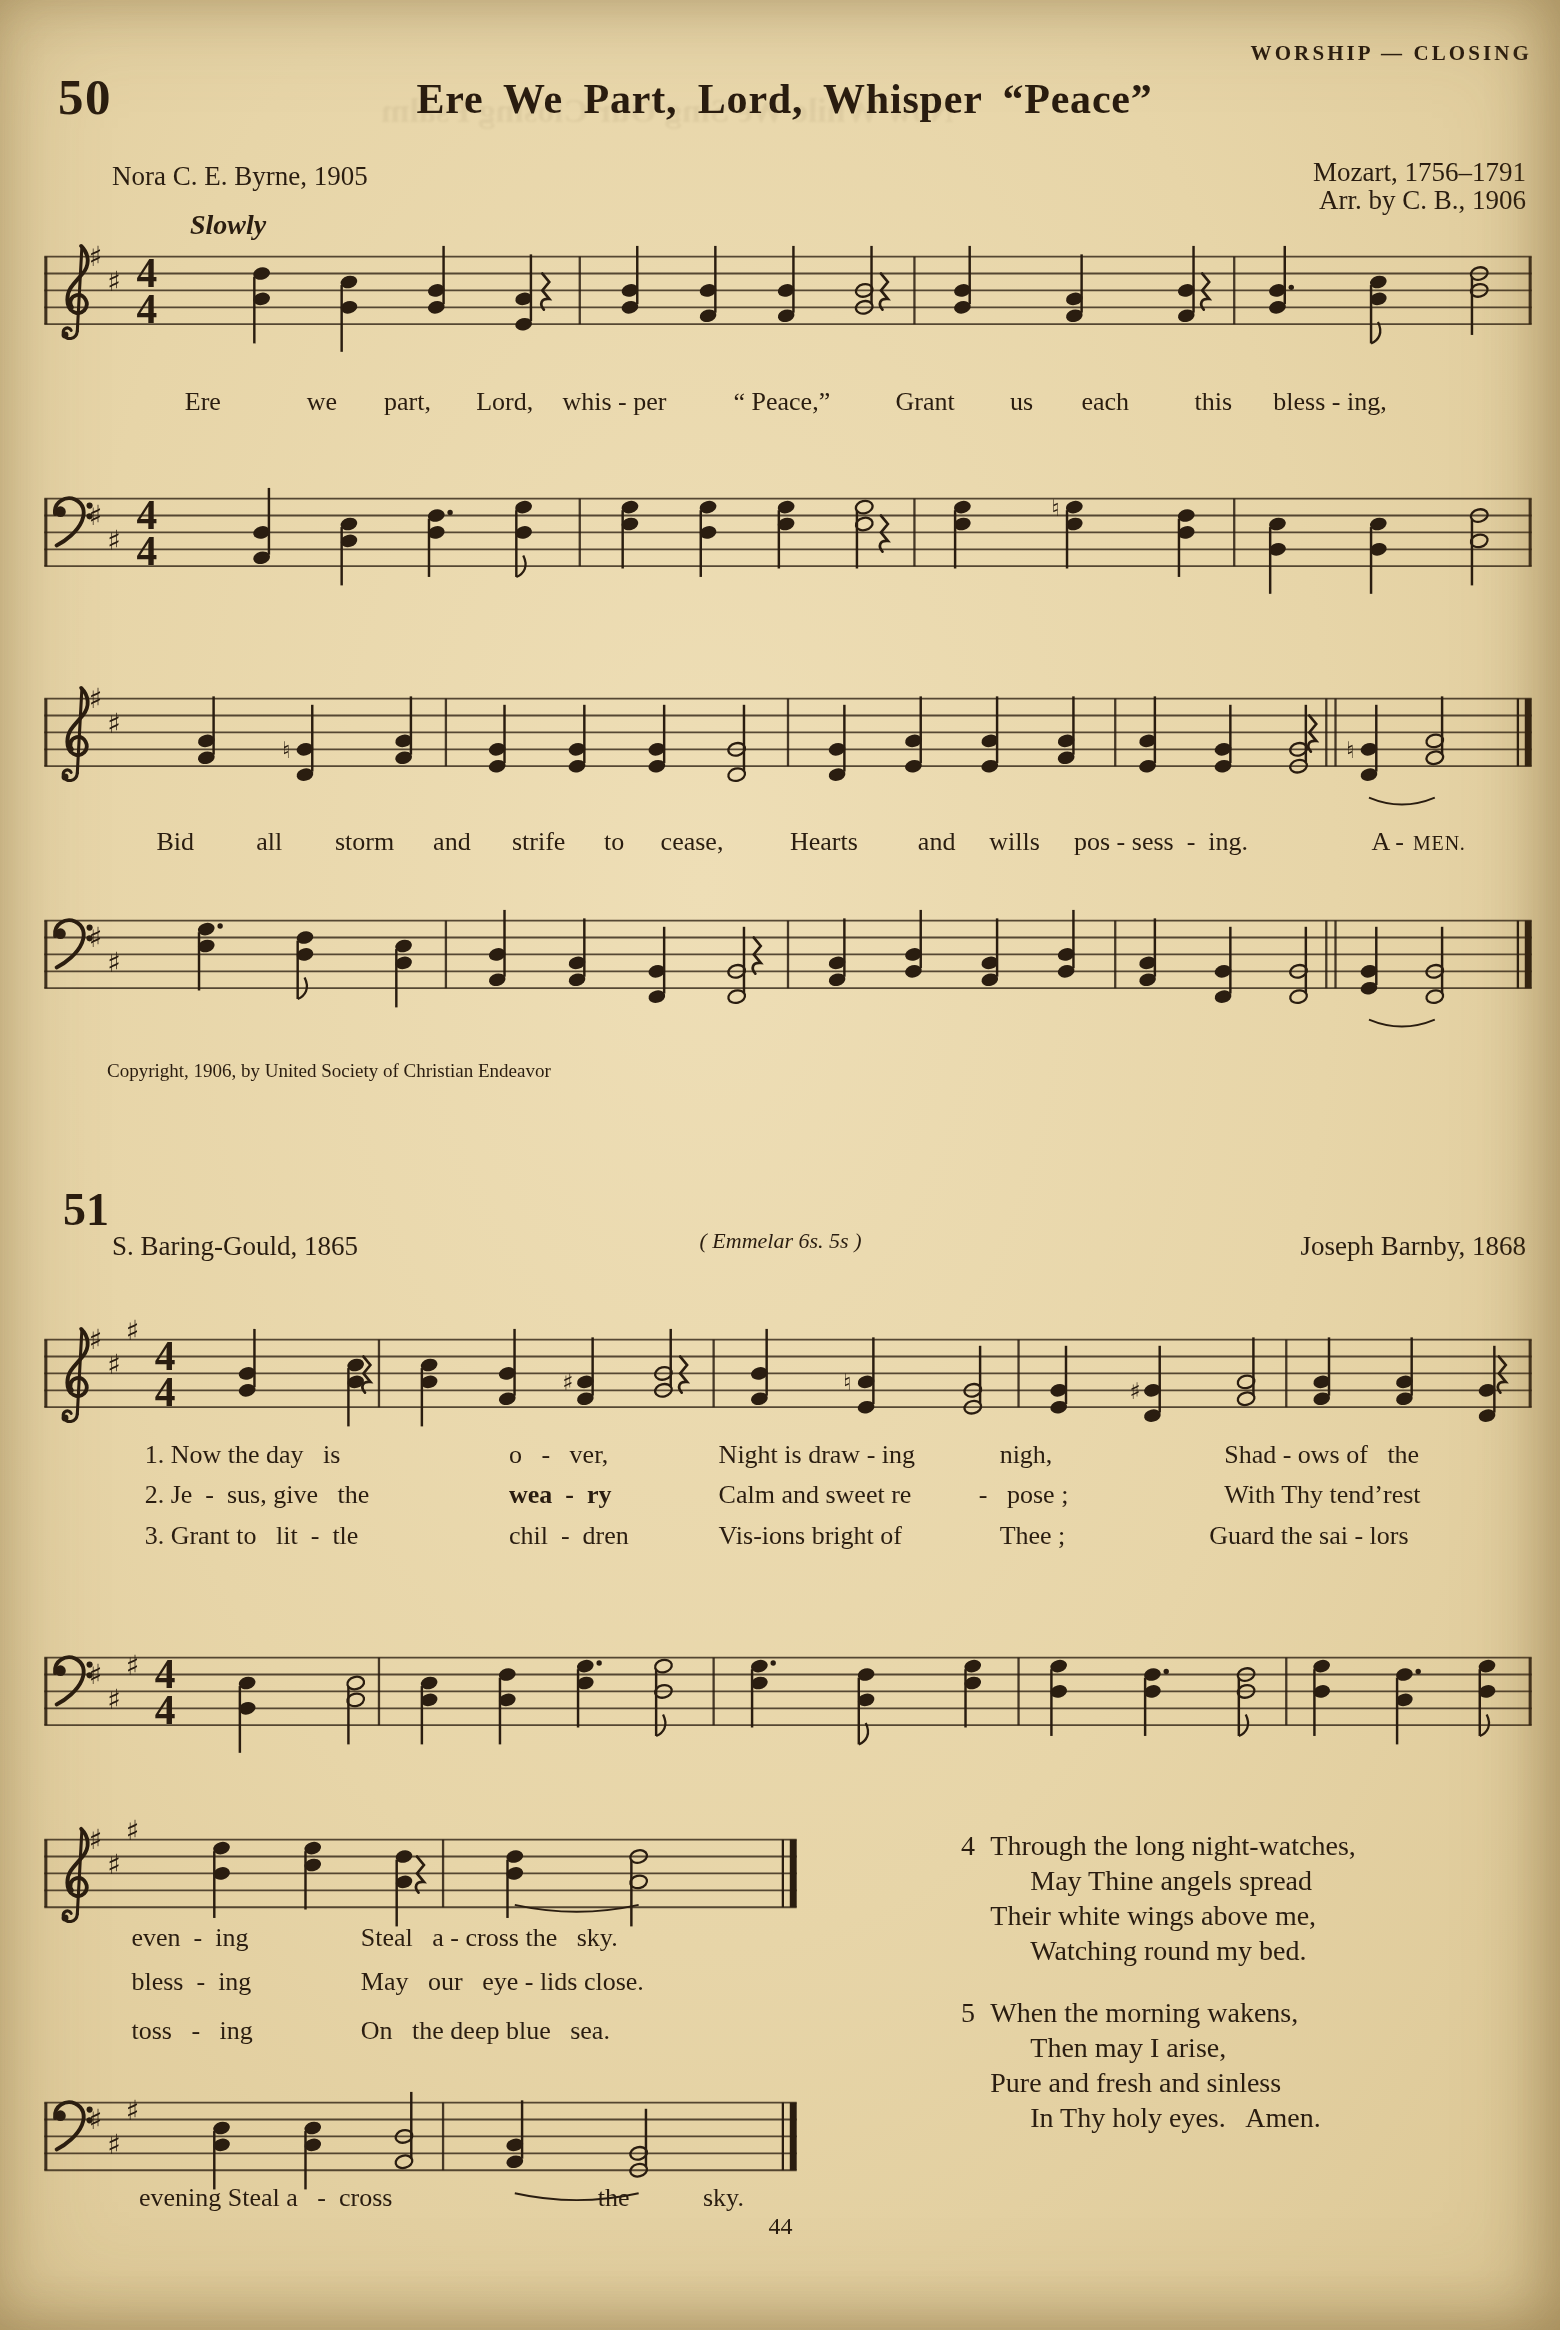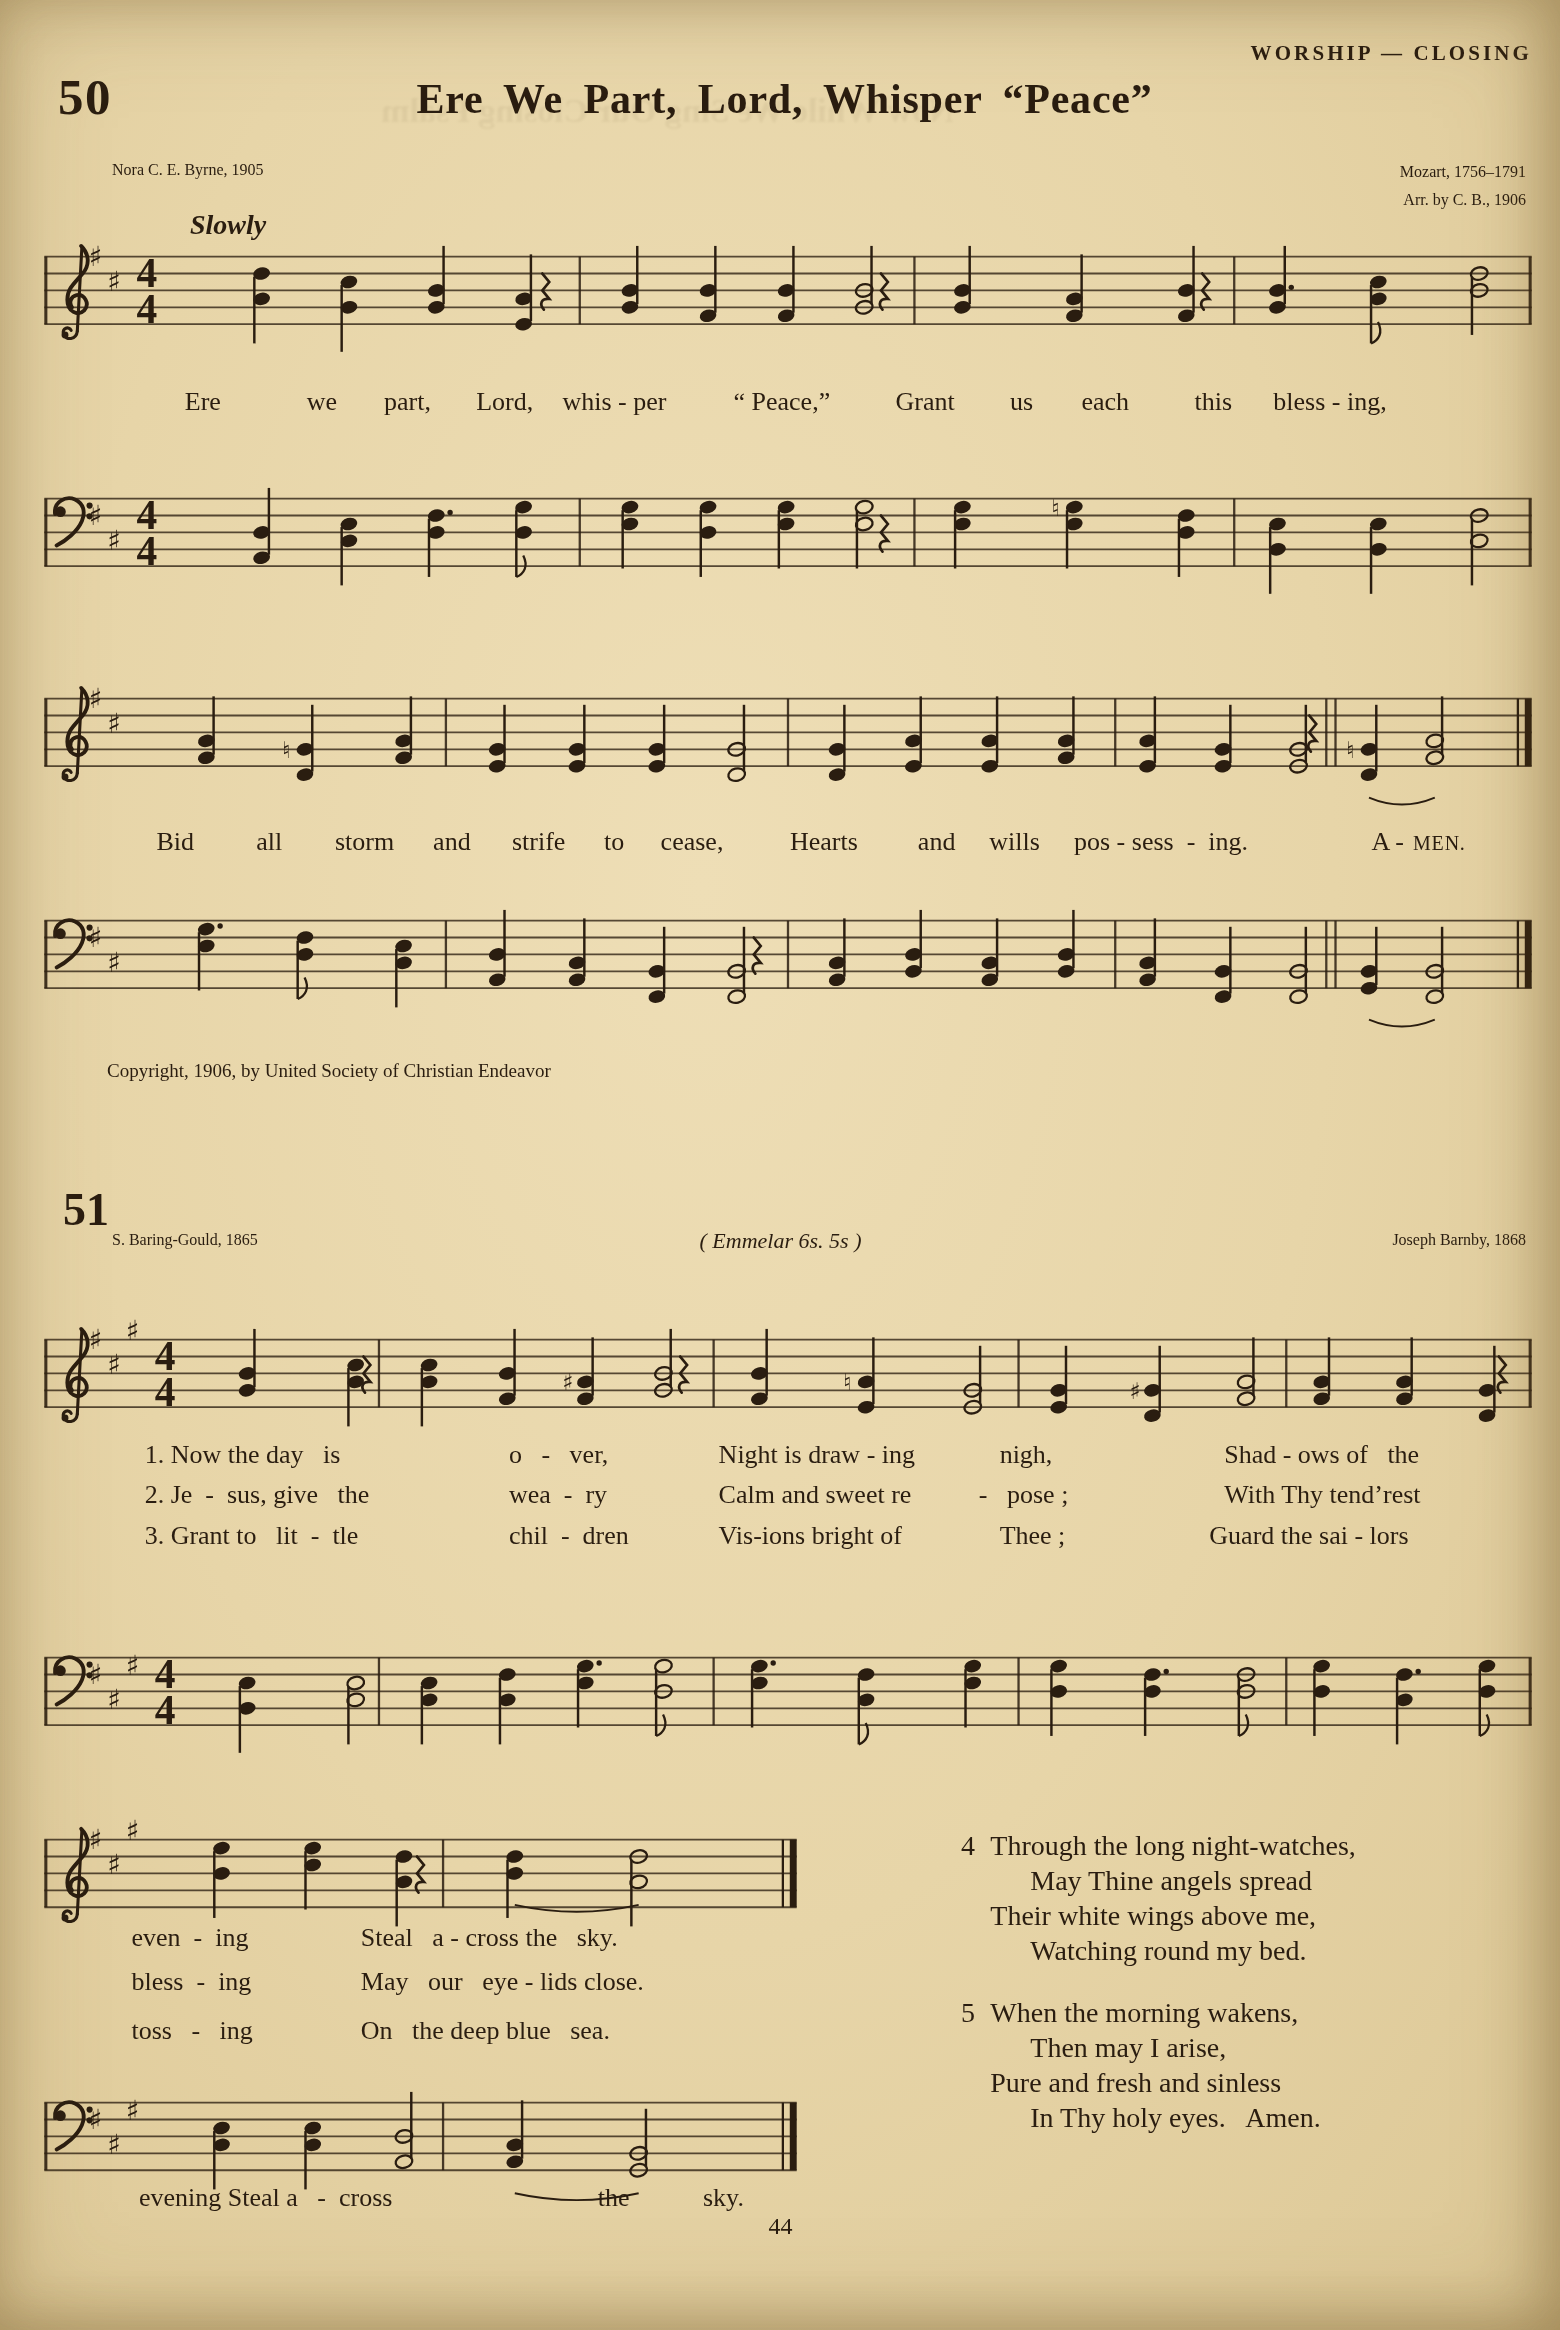--- a/index.html
+++ b/index.html
@@ -18,21 +18,21 @@
     transform:scaleX(-1);opacity:.08;font-size:34px;font-weight:700;color:#6b5632;
     filter:blur(0.8px);
   }
   .hdr{position:absolute;top:41px;right:29px;font-size:21px;font-weight:700;letter-spacing:3.1px;}
   .hnum{position:absolute;font-weight:700;}
   .h50num{left:58px;top:68px;font-size:51px;letter-spacing:1.5px;}
   .h51num{left:63px;top:1183px;font-size:46px;}
   .htitle{position:absolute;left:0;right:0;text-align:center;font-weight:700;}
   .h50title{top:75px;font-size:42px;word-spacing:9.2px;letter-spacing:0.8px;padding-left:8px;}
   .h51title{top:1188px;font-size:42px;word-spacing:10.7px;letter-spacing:0.8px;}
-  .attr{position:absolute;font-size:16px;}
+  .attr{position:absolute;font-size:27px;}
   .h50author{left:112px;top:161px;}
   .h50right{right:35px;top:158px;text-align:right;line-height:28px;}
   .h51author{left:112px;top:1231px;}
   .h51tune{left:0;right:0;text-align:center;top:1228px;font-style:italic;font-size:22px;}
   .h51composer{right:35px;top:1231px;}
   .tempo{position:absolute;left:190px;top:209px;font-size:28px;font-style:italic;font-weight:600;}
   .lyr{position:absolute;left:45px;width:1487px;height:35px;font-size:26px;}
   .lyrL{position:absolute;left:45px;width:752px;height:35px;font-size:26px;}
   .seg{position:absolute;top:0;white-space:pre;}
   .seg.sc{font-size:20px;letter-spacing:0.8px;top:4.6px;}
@@ -97,21 +97,21 @@
 
   <div class="lyr" style="top:1440px">
       <span class="seg" style="left: 6.7%;">1. Now the day   is</span>
       <span class="seg" style="left: 31.2%;">o   -   ver,</span>
       <span class="seg" style="left: 45.3%;">Night is draw - ing</span>
       <span class="seg" style="left: 64.2%;">nigh,</span>
       <span class="seg" style="left: 79.3%;">Shad - ows of   the</span>
     </div>
   <div class="lyr" style="top:1480px">
       <span class="seg" style="left: 6.7%;">2. Je  -  sus, give   the</span>
-      <span class="seg" style="left: 31.2%;">wea  -  ry</span>
+      <span class="seg" style="left: 31.2%; font-weight: bold;">wea  -  ry</span>
       <span class="seg" style="left: 45.3%;">Calm and sweet re</span>
       <span class="seg" style="left: 62.8%;">-   pose ;</span>
       <span class="seg" style="left: 79.3%;">With Thy tend’rest</span>
     </div>
   <div class="lyr" style="top:1521px">
       <span class="seg" style="left: 6.7%;">3. Grant to   lit  -  tle</span>
       <span class="seg" style="left: 31.2%;">chil  -  dren</span>
       <span class="seg" style="left: 45.3%;">Vis-ions bright of</span>
       <span class="seg" style="left: 64.2%;">Thee ;</span>
       <span class="seg" style="left: 78.3%;">Guard the sai - lors</span>

